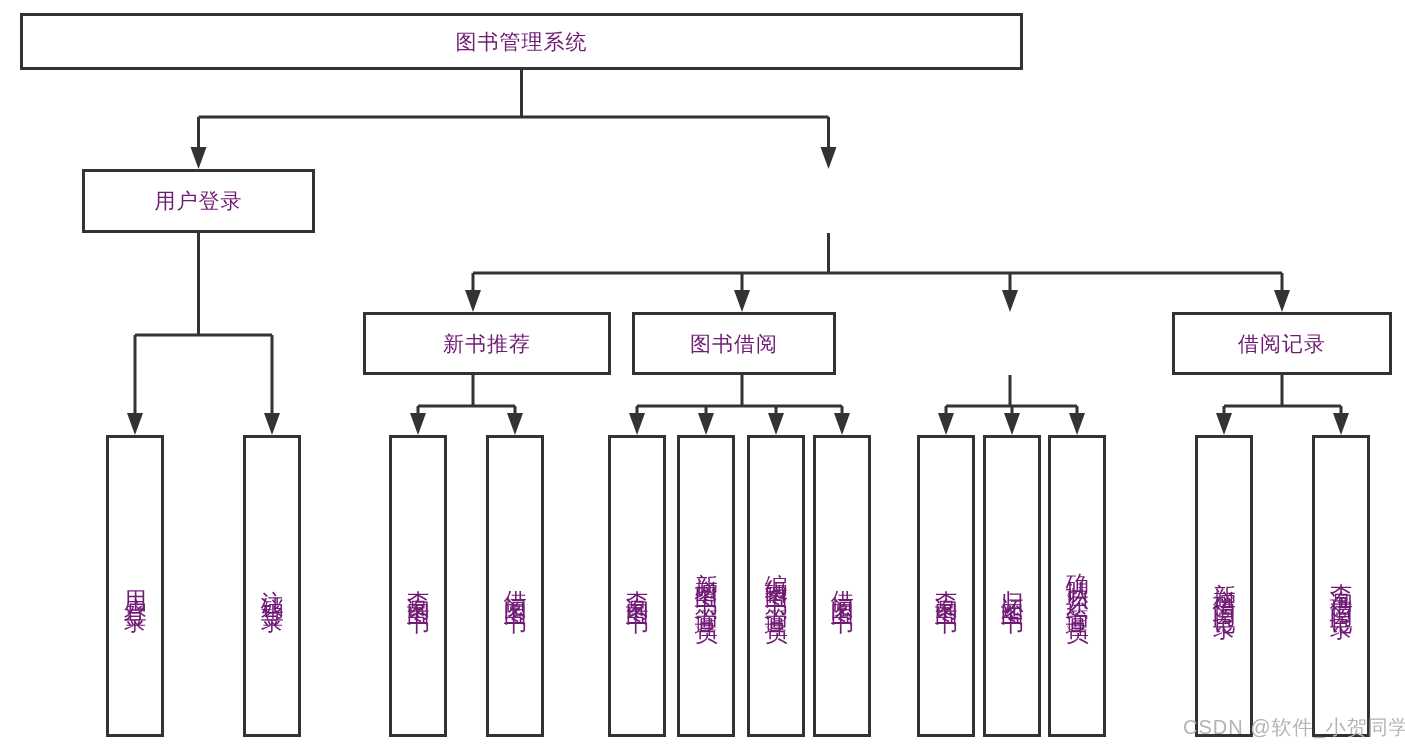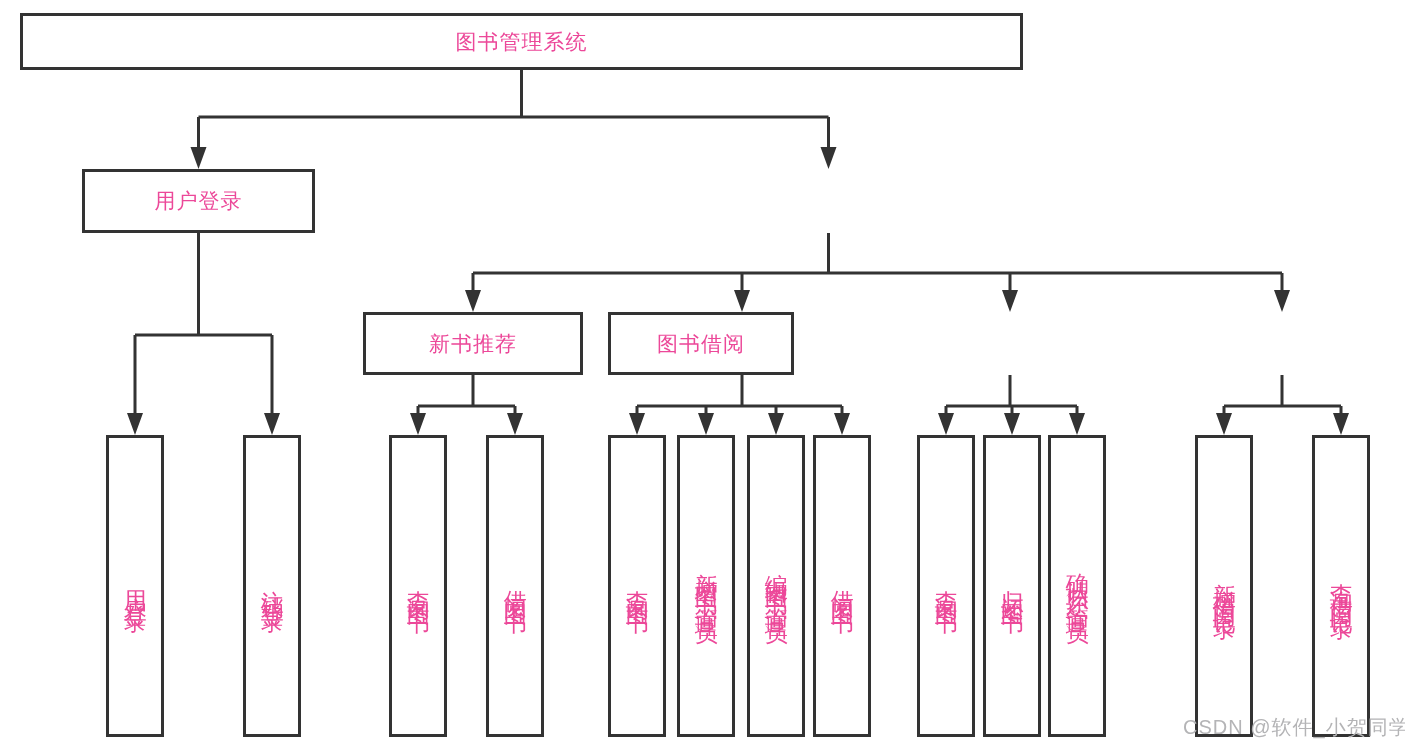--- a/index.html
+++ b/index.html
@@ -11,21 +11,21 @@
     overflow:hidden;
   }
   .connectors{
     position:absolute;left:0;top:0;z-index:1;
     pointer-events:none;
   }
   .node{
     position:absolute;box-sizing:border-box;z-index:2;
     border:3px solid #333333;background:#ffffff;
     display:flex;align-items:center;justify-content:center;
-    color:#ec4899;
+    color:#701a75;
   }
   .hlabel{
     font-size:21px;letter-spacing:1px;white-space:nowrap;
   }
   .vlabel{
     writing-mode:vertical-rl;
     text-orientation:mixed;
     font-size:23px;
     letter-spacing:7px;
     line-height:1.2;
@@ -70,25 +70,28 @@
   </svg>
 
   <div class="node" style="left:20px;top:13px;width:1003px;height:57px">
     <span class="hlabel">图书管理系统</span>
   </div>
 
   <div class="node" style="left:82px;top:169px;width:233px;height:64px">
     <span class="hlabel">用户登录</span>
   </div>
 
-  <div class="node" style="left:363px;top:312px;width:220px;height:63px">
+  <div class="node" style="left:363px;top:312px;width:248px;height:63px">
     <span class="hlabel">新书推荐</span>
   </div>
-  <div class="node" style="left:608px;top:312px;width:186px;height:63px">
+  <div class="node" style="left:632px;top:312px;width:204px;height:63px">
     <span class="hlabel">图书借阅</span>
+  </div>
+  <div class="node" style="left:1172px;top:312px;width:220px;height:63px">
+    <span class="hlabel">借阅记录</span>
   </div>
 
   <div class="node" style="left:106px;top:435px;width:58px;height:302px">
     <span class="vlabel">用户登录</span>
   </div>
   <div class="node" style="left:243px;top:435px;width:58px;height:302px">
     <span class="vlabel">注销登录</span>
   </div>
 
   <div class="node" style="left:389px;top:435px;width:58px;height:302px">

